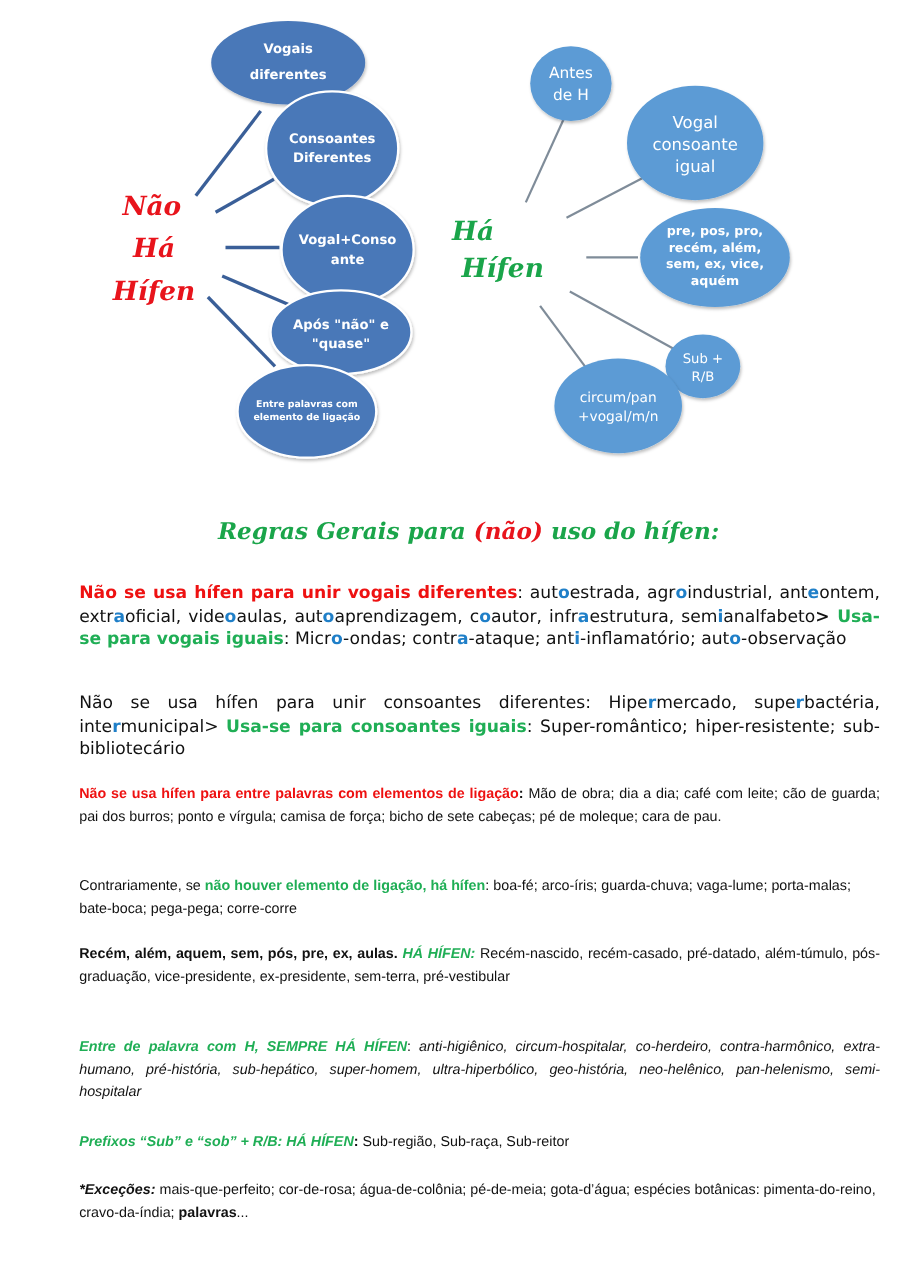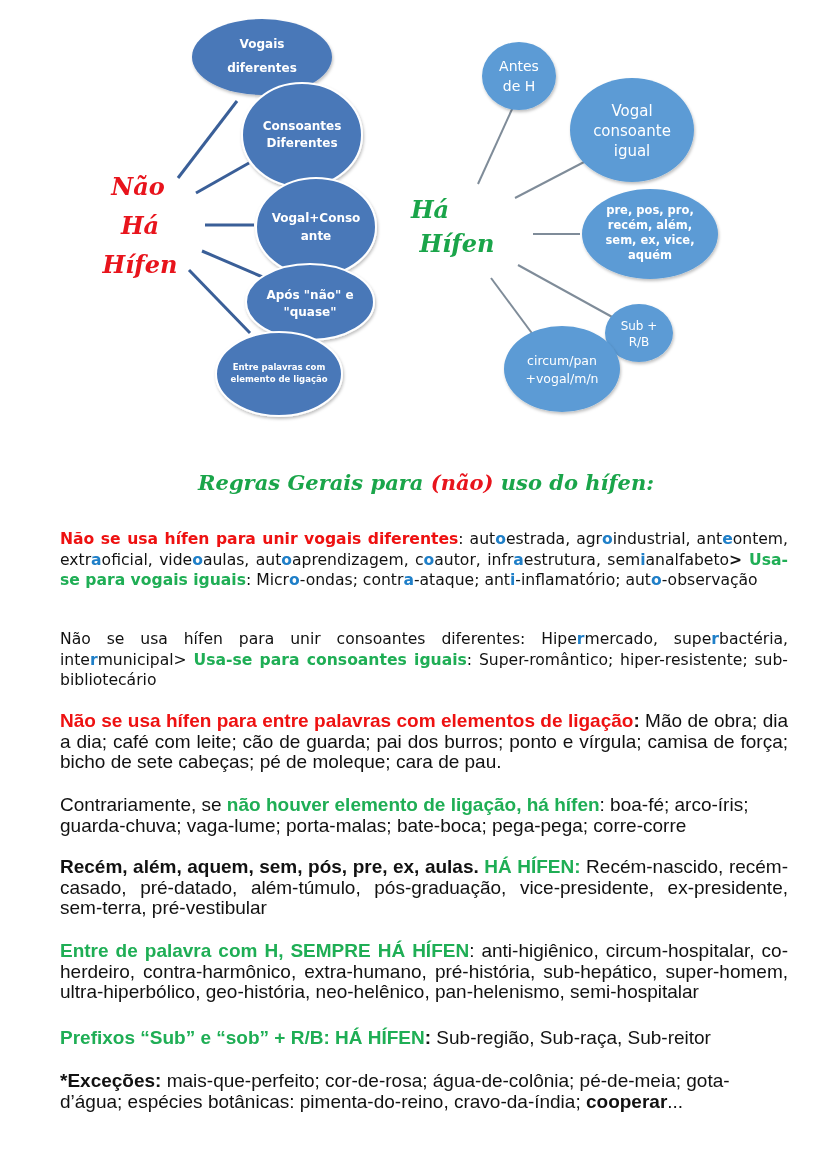--- a/index.html
+++ b/index.html
@@ -7,28 +7,28 @@
   #diagram { position: absolute; left: 0; top: 0; width: 828px; height: 440px; }
   .ell-text { font-family: "DejaVu Sans", sans-serif; font-weight: bold; fill: #ffffff; text-anchor: middle; }
   .ell-text-light { font-family: "DejaVu Sans", sans-serif; font-weight: normal; fill: #ffffff; text-anchor: middle; }
   .script { font-family: "DejaVu Serif", serif; font-style: italic; font-weight: bold; }
   .title {
     position: absolute; left: 12px; width: 828px; top: 470px; text-align: center;
     font-family: "DejaVu Serif", serif; font-style: italic; font-weight: bold; font-size: 21px; color: #1aa54a;
   }
   .title .red { color: #e8141c; }
   .para {
-    position: absolute; left: 60px; width: 728px; font-size: 15.6px; line-height: 20.5px; text-align: justify; margin: 0;
+    position: absolute; left: 72px; width: 728px; font-size: 15.6px; line-height: 20.5px; text-align: justify; margin: 0;
   }
   .red { color: #ee1111; font-weight: bold; }
   .green { color: #1fae55; font-weight: bold; text-align: center; }
   .blue { color: #1f7fc8; font-weight: bold; }
   .bold { font-weight: bold; }
-  .it { }
-  .narrow { font-family: "Liberation Sans", sans-serif; font-size: 19px; }
+  .it { font-style: italic; }
+  .narrow { font-family: "Liberation Sans", sans-serif; font-size: 13px; }
 </style>
 </head>
 <body>
 
 <svg id="diagram" viewBox="0 0 828 440" xmlns="http://www.w3.org/2000/svg">
   <defs>
     <filter id="shadow" x="-20%" y="-20%" width="140%" height="140%">
       <feDropShadow dx="1" dy="2" stdDeviation="1.5" flood-color="#000" flood-opacity="0.25"></feDropShadow>
     </filter>
   </defs>
@@ -125,13 +125,13 @@
 <p class="para narrow" style="top:711px"><span class="red">Não se usa hífen para entre palavras com elementos de ligação</span><span class="bold">:</span><span> Mão de obra; dia a dia; café com leite; cão de guarda; pai dos burros; ponto e vírgula; camisa de força; bicho de sete cabeças; pé de moleque; cara de pau.</span></p>
 
 <p class="para narrow" style="top:795px; text-align:left"><span>Contrariamente, se </span><span class="green">não houver elemento de ligação, há hífen</span><span>: boa-fé; arco-íris; guarda-chuva; vaga-lume; porta-malas; bate-boca; pega-pega; corre-corre</span></p>
 
 <p class="para narrow" style="top:857px"><span class="bold">Recém, além, aquem, sem, pós, pre, ex, aulas.</span><span class="green it"> HÁ HÍFEN:</span><span> Recém-nascido, recém-casado, pré-datado, além-túmulo, pós-graduação, vice-presidente, ex-presidente, sem-terra, pré-vestibular</span></p>
 
 <p class="para narrow" style="top:941px"><span class="green it">Entre de palavra com H, SEMPRE HÁ HÍFEN</span><span>: </span><span class="it">anti-higiênico, circum-hospitalar, co-herdeiro, contra-harmônico, extra-humano, pré-história, sub-hepático, super-homem, ultra-hiperbólico, geo-história, neo-helênico, pan-helenismo, semi-hospitalar</span></p>
 
 <p class="para narrow" style="top:1028px"><span class="green it">Prefixos “Sub” e “sob” + R/B: HÁ HÍFEN</span><span class="bold">:</span><span> Sub-região, Sub-raça, Sub-reitor</span></p>
 
-<p class="para narrow" style="top:1071px; text-align:left"><span class="bold it">*Exceções:</span><span> mais-que-perfeito; cor-de-rosa; água-de-colônia; pé-de-meia; gota-d’água; espécies botânicas: pimenta-do-reino, cravo-da-índia; </span><span class="bold">cooperar</span><span>...</span></p>
+<p class="para narrow" style="top:1071px; text-align:left"><span class="bold it">*Exceções:</span><span> mais-que-perfeito; cor-de-rosa; água-de-colônia; pé-de-meia; gota-d’água; espécies botânicas: pimenta-do-reino, cravo-da-índia; </span><span class="bold">palavras</span><span>...</span></p>
 
 </body></html>

